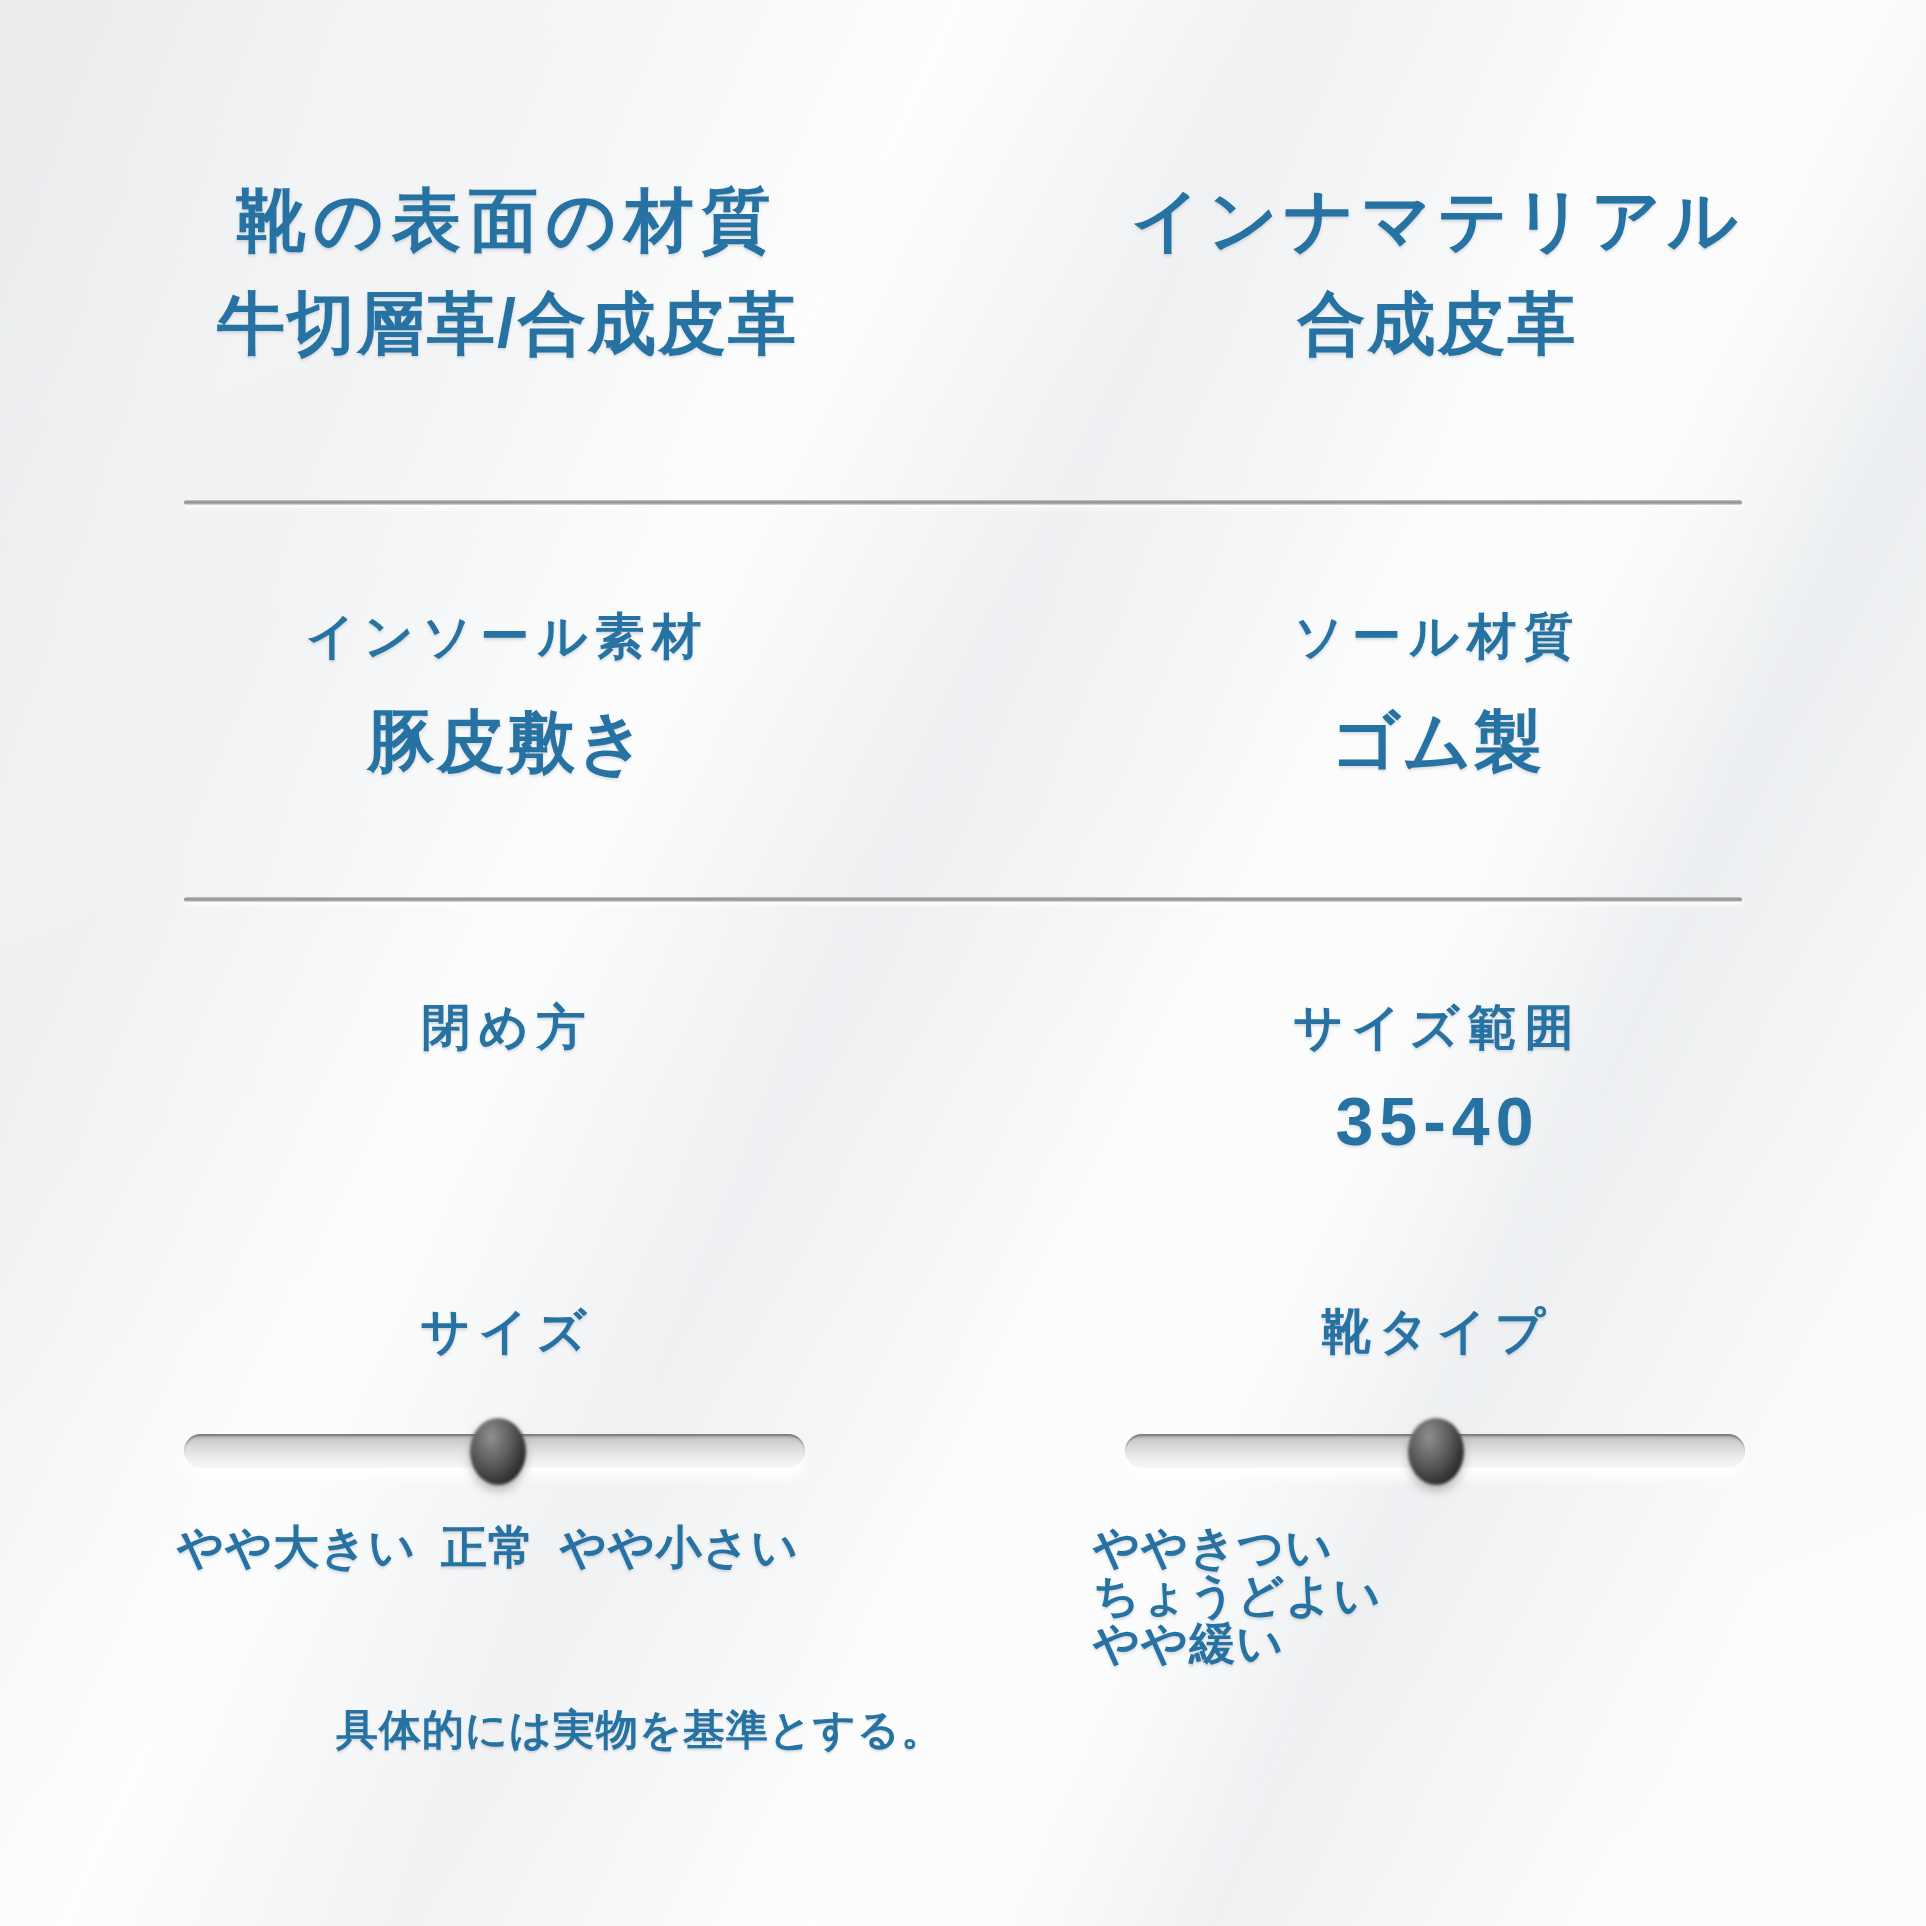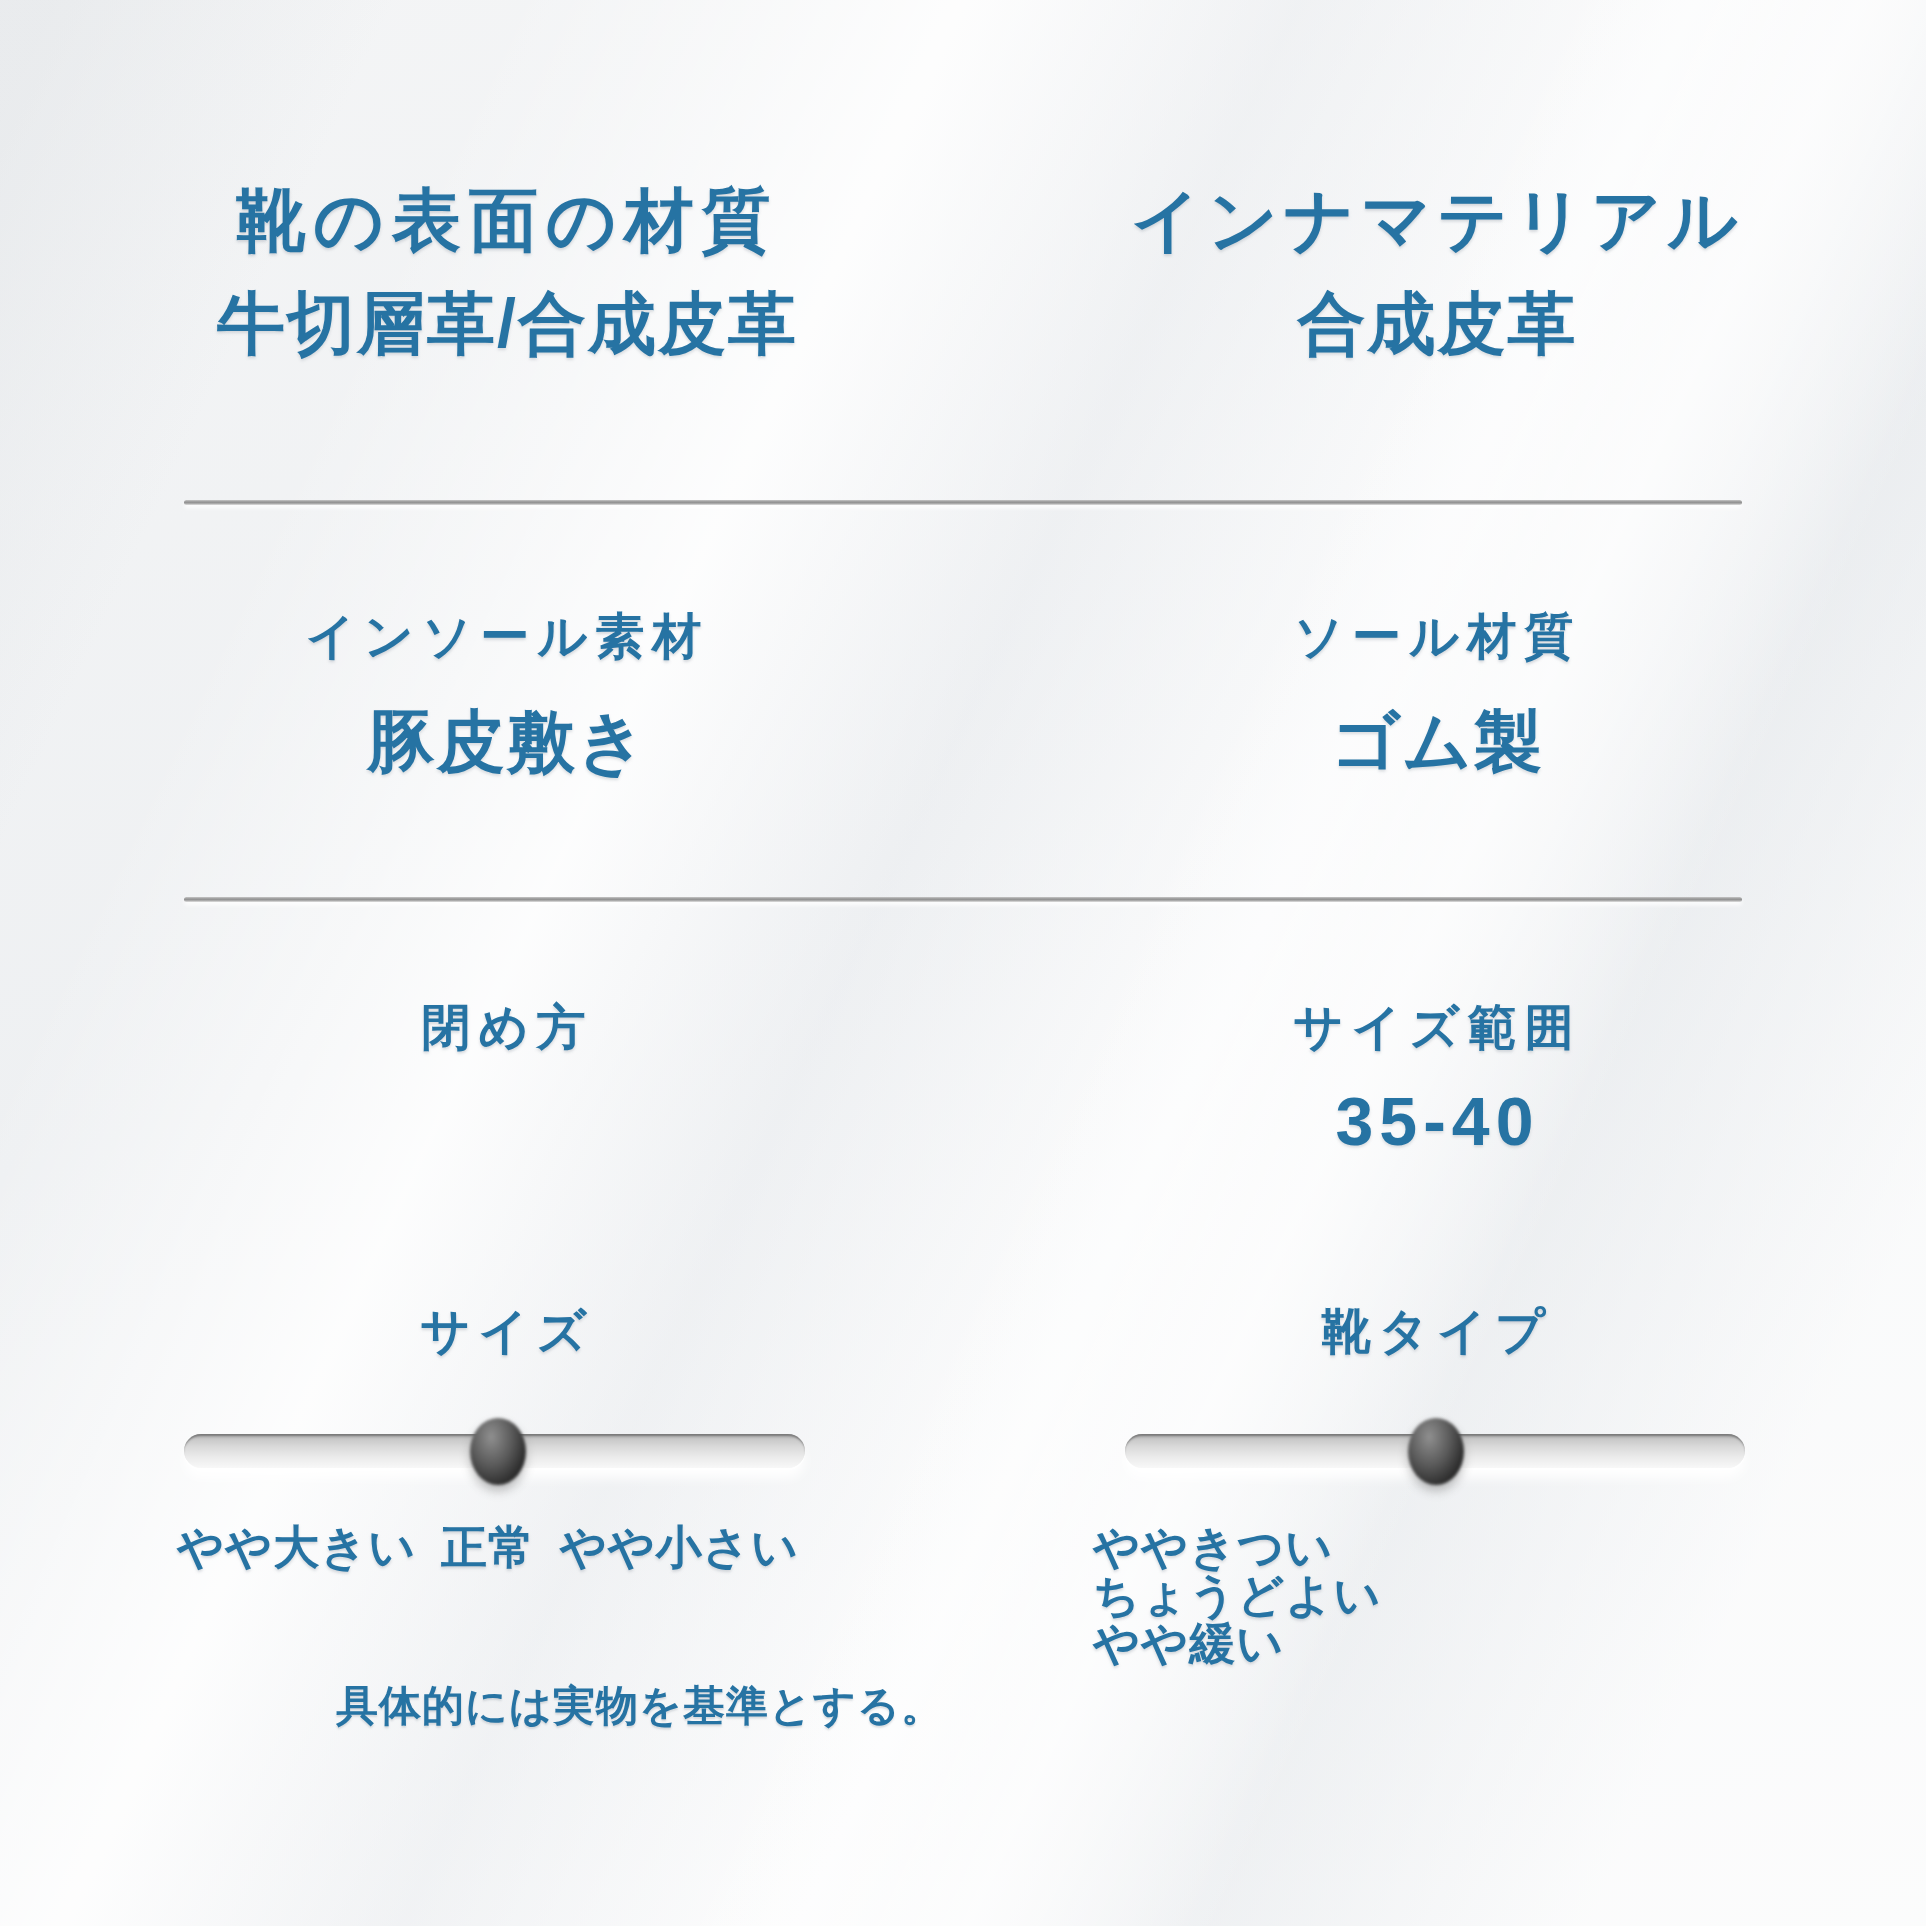--- a/index.html
+++ b/index.html
@@ -56,21 +56,21 @@
   .slider-labels{
     position:absolute;top:1523px;display:flex;justify-content:space-between;
     font-weight:bold;font-size:46px;line-height:48px;letter-spacing:1px;
     text-shadow:0 2px 3px rgba(140,150,160,0.35);white-space:nowrap;
   }
   .note{
     position:absolute;left:275px;top:1675px;width:1505px;
     font-weight:bold;font-size:42px;line-height:61px;letter-spacing:1px;
     text-shadow:0 2px 2px rgba(140,150,160,0.3);
   }
-  .note .l2{padding-left:61px;}
+  .note .l2{padding-left:61px;margin-top:24px;}
 </style>
 </head>
 <body>
 
 <div class="canvas">
 
   <div class="cellL blue spec-label fs70" style="top:186px;">靴の表面の材質</div>
   <div class="cellR blue spec-label fs70" style="top:186px;letter-spacing:6px;">インナマテリアル</div>
 
   <div class="cellL blue spec-value fs52" style="top:297px;">牛切層革/合成皮革</div>

